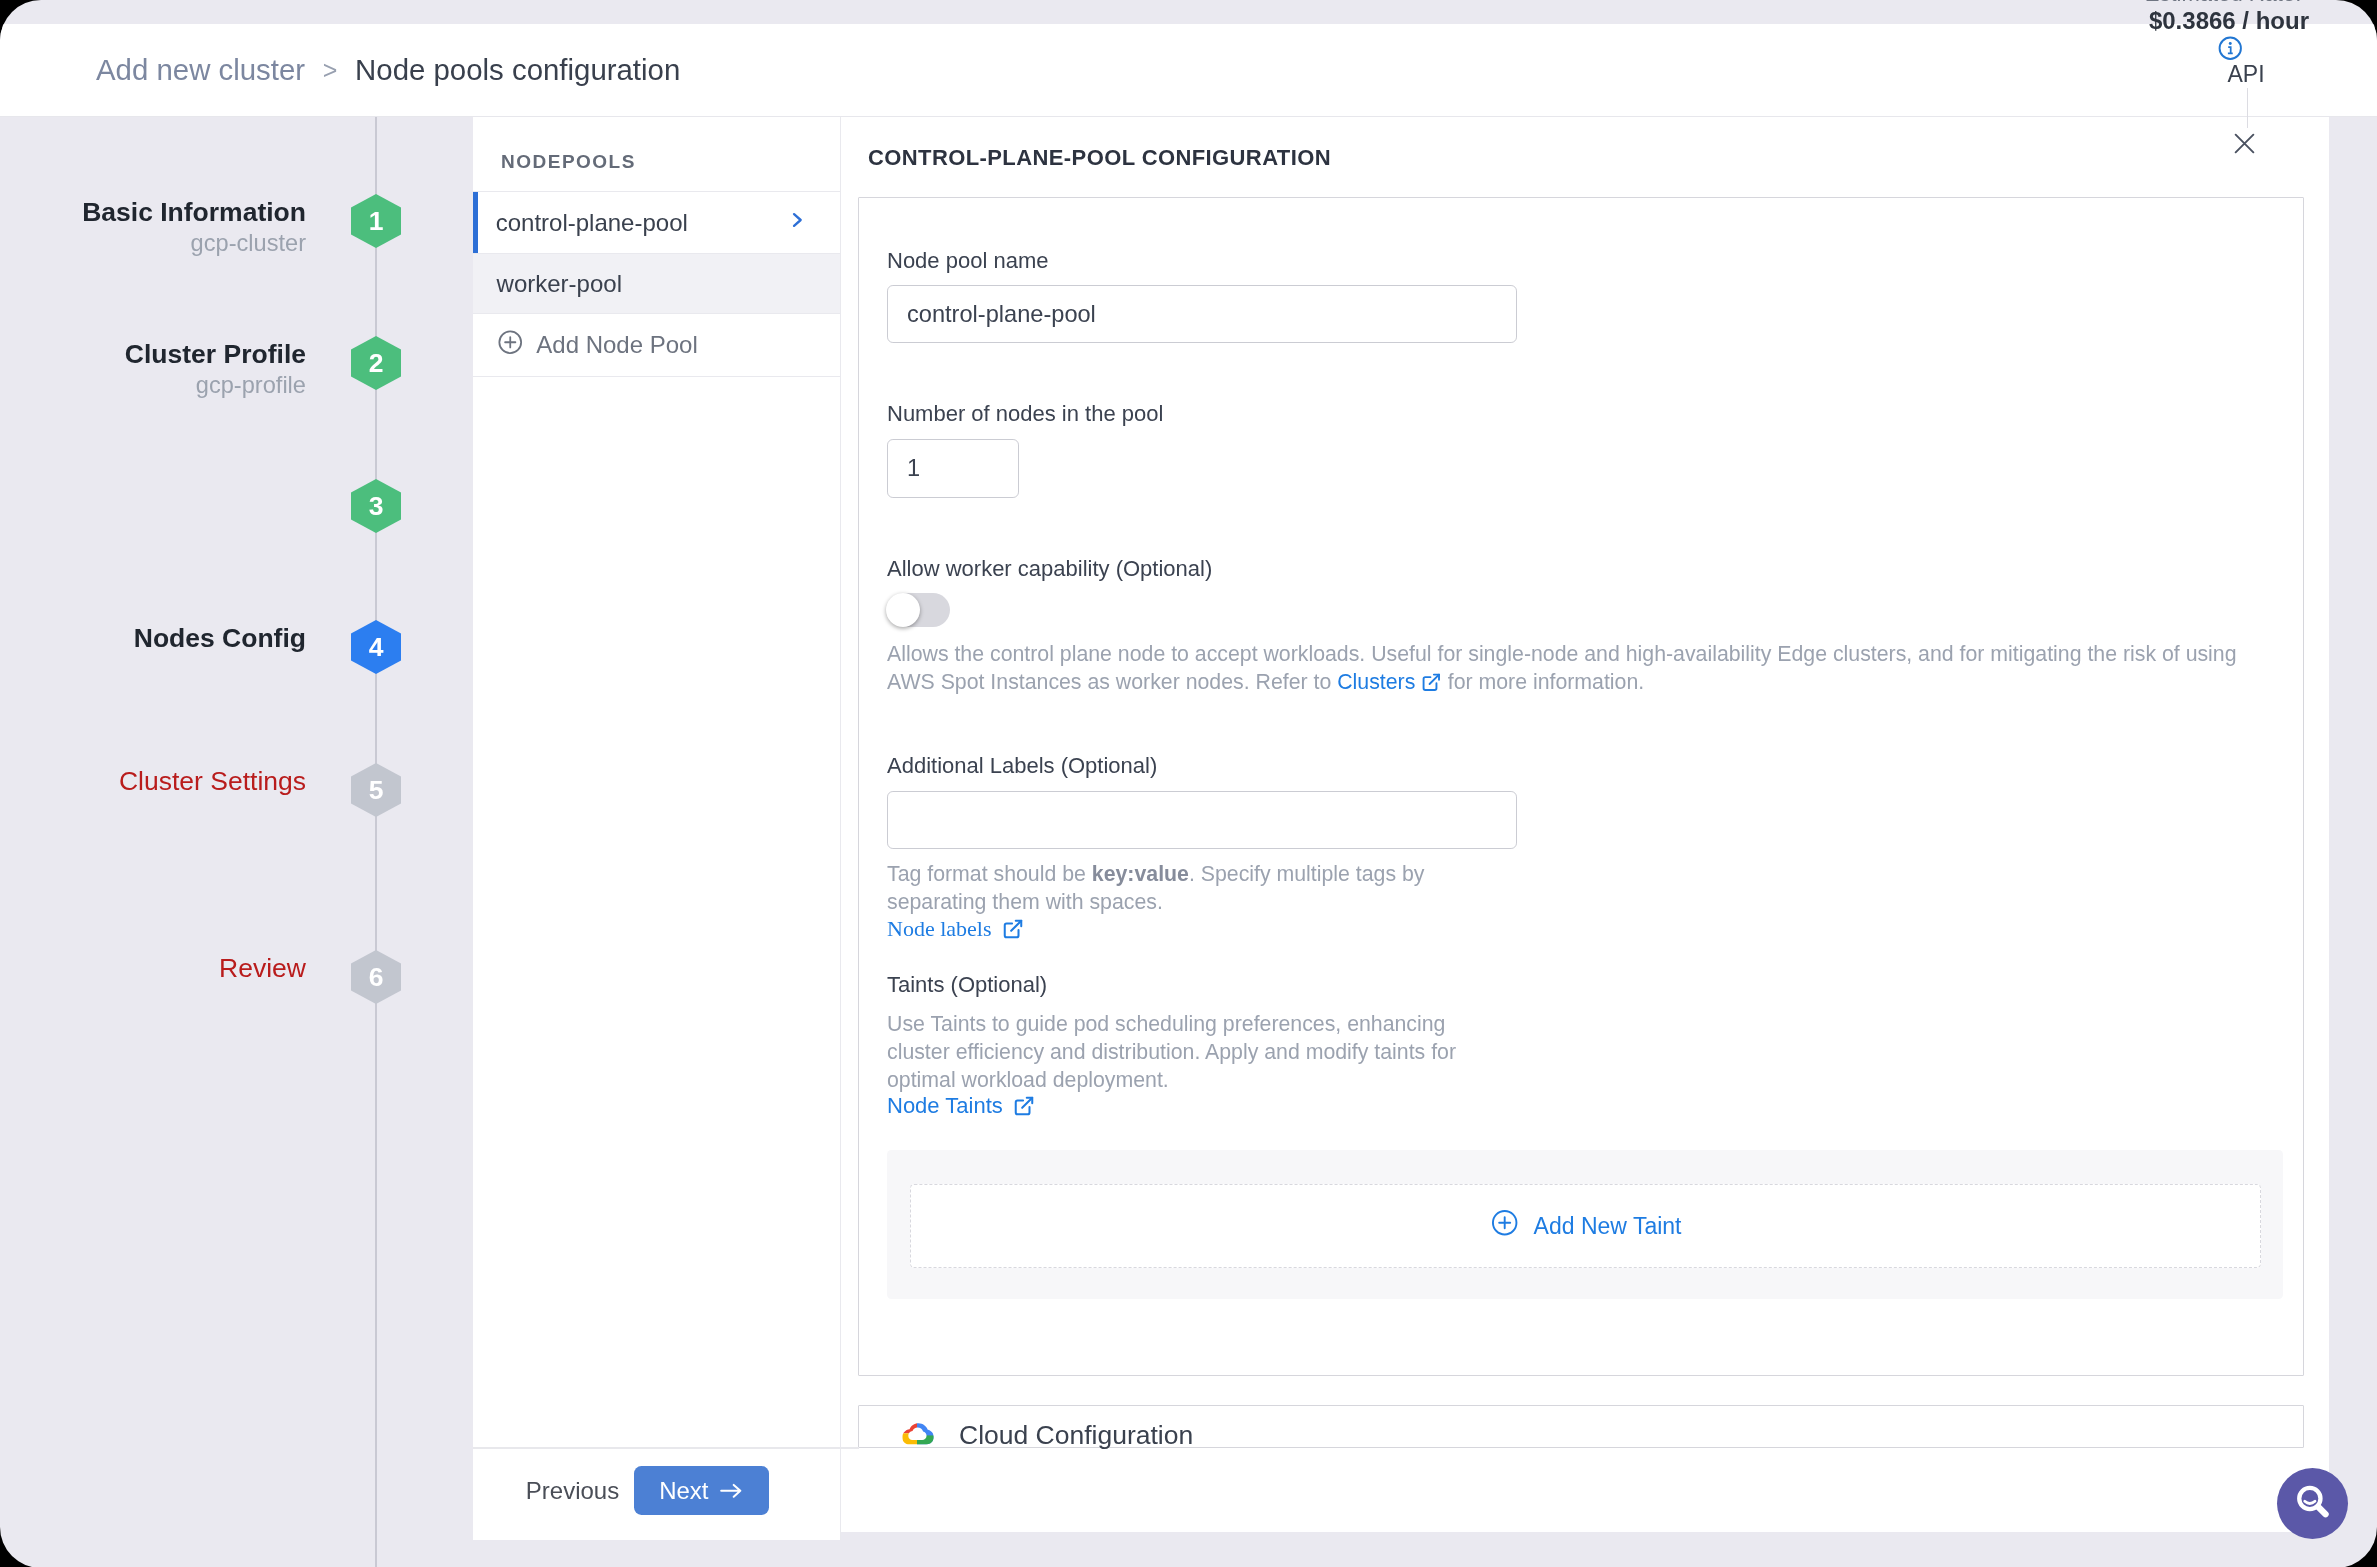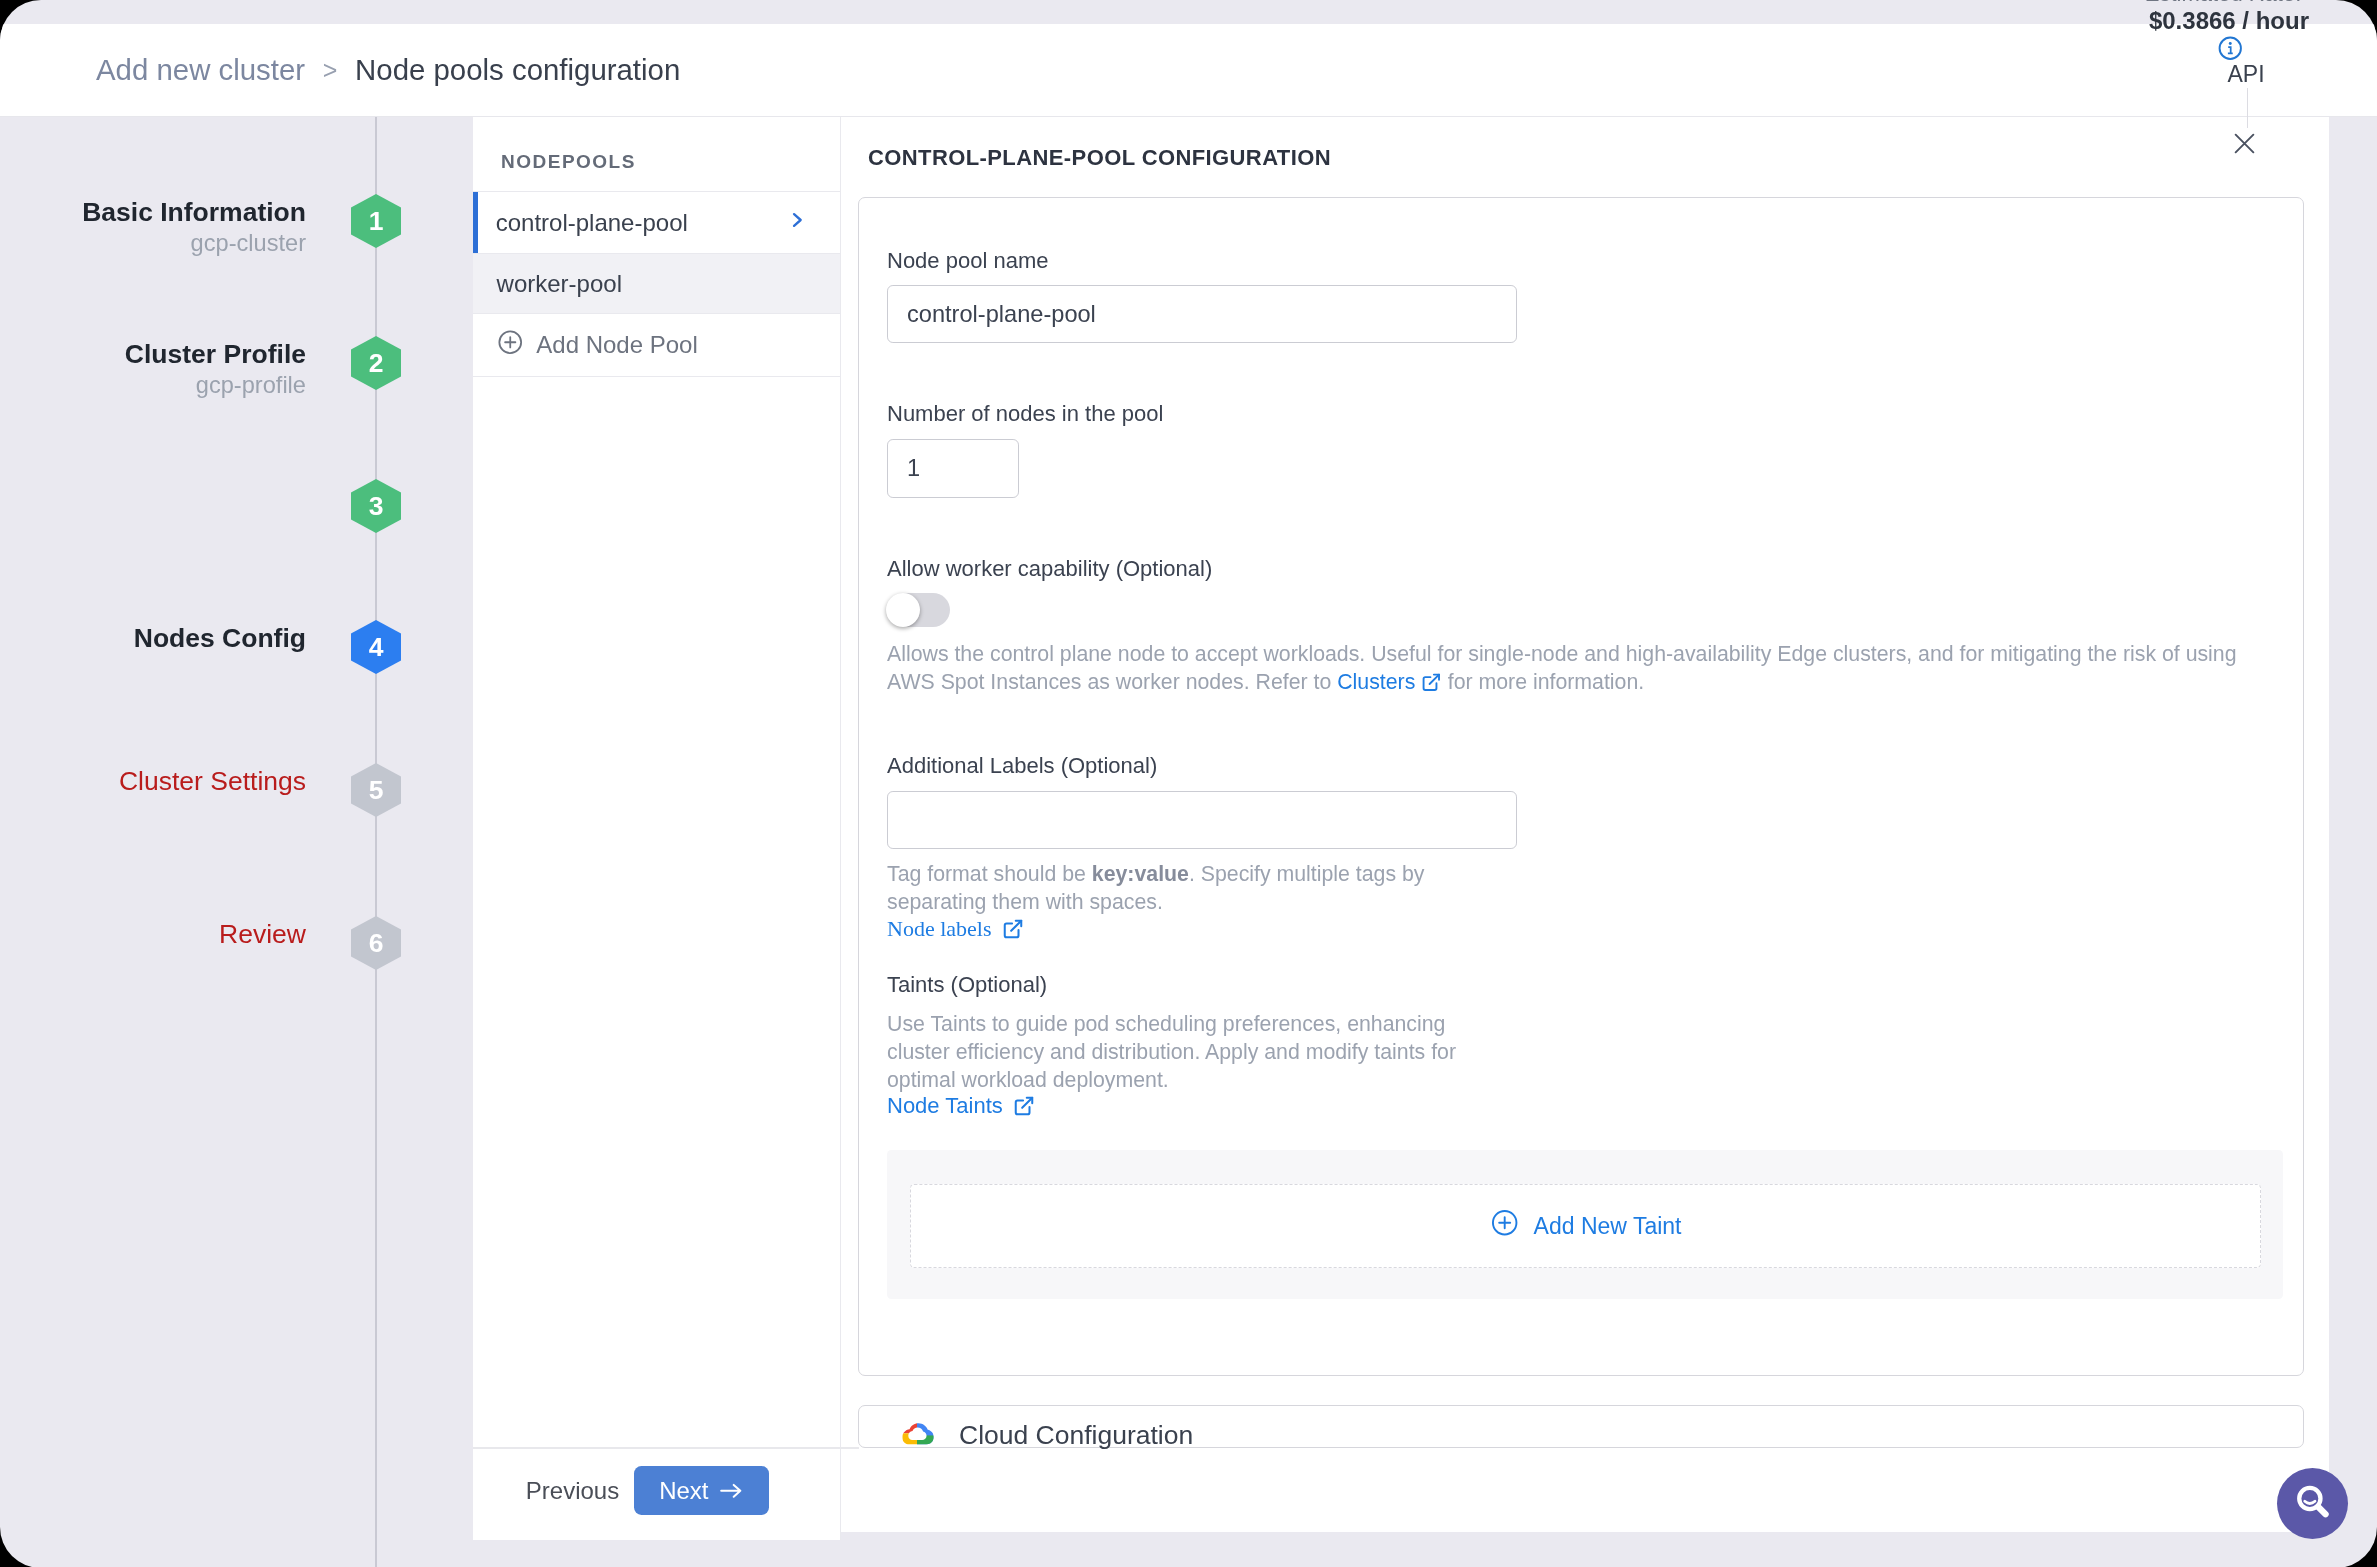--- a/index.html
+++ b/index.html
@@ -31,42 +31,42 @@
   .step.future .step-title{color:#b91c1c;font-weight:500;}
   .step-sub{font-size:23.6px;line-height:31px;color:#9BA2AE;}
   .hex{position:absolute;left:351px;top:0;width:50px;height:54px;
        clip-path:polygon(50% 0,100% 25%,100% 75%,50% 100%,0 75%,0 25%);
        display:flex;align-items:center;justify-content:center;color:#fff;
        font-size:26.5px;font-weight:600;}
   .hex.green{background:#4CBE7D;}
   .hex.blue{background:#2C7EF0;}
   .hex.gray{background:#C2C6CF;}
   #step1{top:194px;} #step2{top:336px;} #step3{top:479px;}
-  #step4{top:620px;} #step5{top:763px;} #step6{top:916px;}
+  #step4{top:620px;} #step5{top:763px;} #step6{top:950px;}
 
   
   .content{position:absolute;left:473px;top:93px;width:1856px;height:1439px;background:#fff;}
 
   
   .pools{position:absolute;left:0;top:8px;width:368px;height:100%;
          border-right:1.5px solid #E9E9EE;box-sizing:border-box;background:#fff;}
   .pools-header{height:91px;display:flex;align-items:flex-end;padding:0 0 17.7px 28px;
                 box-sizing:border-box;border-bottom:1.5px solid #E9E9EE;font-size:19px;
                 letter-spacing:1.5px;color:#646B78;font-weight:700;}
   .pool-row{height:61px;display:flex;align-items:center;box-sizing:border-box;
             font-size:24px;color:#3A414E;padding:0 32px 0 23.6px;cursor:pointer;background:#fff;}
   .pool-row.selected{border-left:5.9px solid #2D6FD6;padding-left:17.7px;justify-content:space-between;}
   .pool-row.alt{background:#F1F1F5;border-top:1.5px solid #E9E9EE;border-bottom:1.5px solid #E9E9EE;}
   .add-pool{height:62px;border-bottom:1.5px solid #E9E9EE;display:flex;align-items:center;
             gap:13.2px;padding-left:23.6px;color:#6D737F;font-size:24px;cursor:pointer;background:#fff;}
 
   
   .section-title{position:absolute;left:395px;top:52px;font-size:22px;font-weight:700;
                  color:#2D3340;letter-spacing:0.4px;}
-  .card{position:absolute;background:#fff;border:1.5px solid #D6D6DC;border-radius:7px;box-sizing:border-box;}
+  .card{position:absolute;background:#fff;border:1.5px solid #D6D6DC;border-radius:1px;box-sizing:border-box;}
   #card1{left:385px;top:104px;width:1446px;height:1179px;}
   #card2{left:385px;top:1312px;width:1446px;height:43px;display:flex;align-items:center;
          padding:17.7px 0 0 41px;gap:25px;overflow:visible;cursor:pointer;}
   .cloud-title{font-size:26.5px;color:#3A414E;font-weight:500;white-space:nowrap;}
 
   .field-label{position:absolute;left:28px;font-size:22px;line-height:28px;color:#3B4250;font-weight:500;}
   #label-name{top:49px;} #label-count{top:202px;} #label-worker{top:357px;}
   #label-labels{top:554px;} #label-taints{top:773px;}
 
   .text-input{position:absolute;left:28px;height:58px;border:1.5px solid #CBCCD3;border-radius:5.9px;

